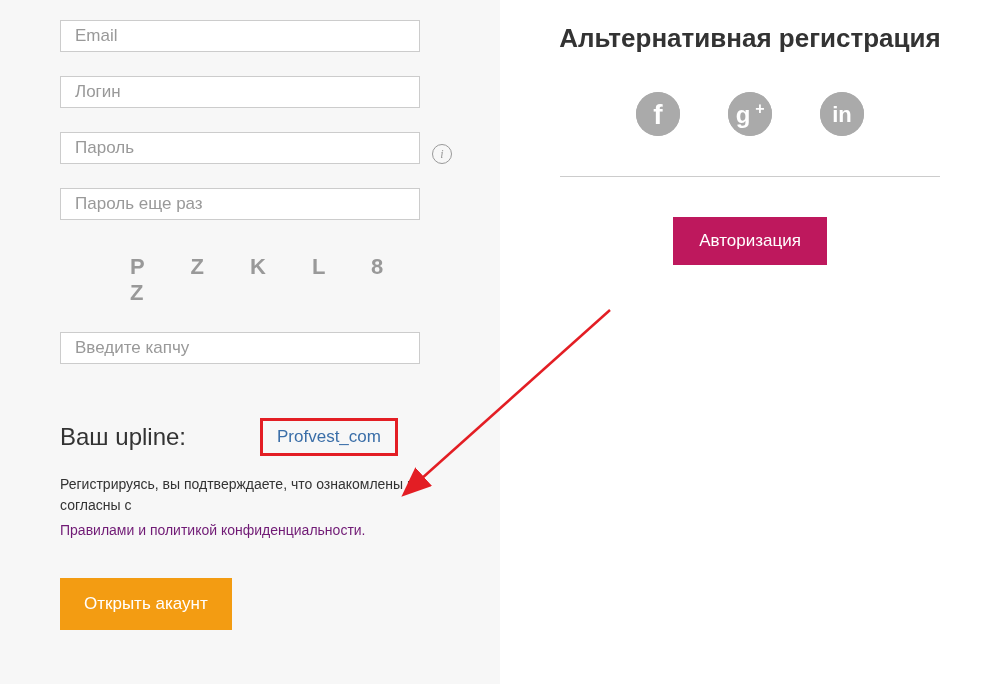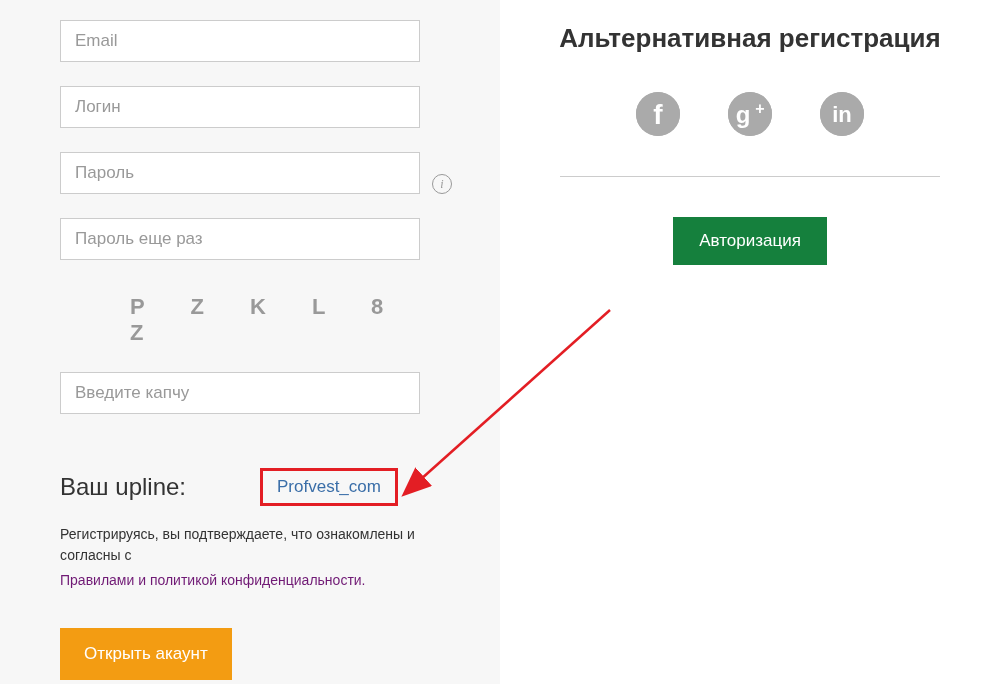--- a/index.html
+++ b/index.html
@@ -16,21 +16,21 @@
     .right-panel {
       width: 500px;
       height: 100%;
       background: #fff;
       padding: 20px 40px;
       text-align: center;
     }
     
     .input-field {
       width: 360px;
-      height: 42px;
+      height: 32px;
       border: 1px solid #ccc;
       background: #fff;
       padding: 0 14px;
       font-size: 17px;
       color: #333;
       margin-bottom: 24px;
       outline: none;
     }
     
     .input-field::placeholder {
@@ -144,21 +144,21 @@
     }
     
     .already-title {
       font-size: 24px;
       color: #333;
       font-weight: 400;
       margin-bottom: 36px;
     }
     
     .login-button {
-      background: #15803d;
+      background: #be185d;
       color: #fff;
       border: none;
       padding: 14px 26px;
       font-size: 17px;
       cursor: pointer;
     }
     
     .arrow-svg {
       position: absolute;
       top: 300px;

